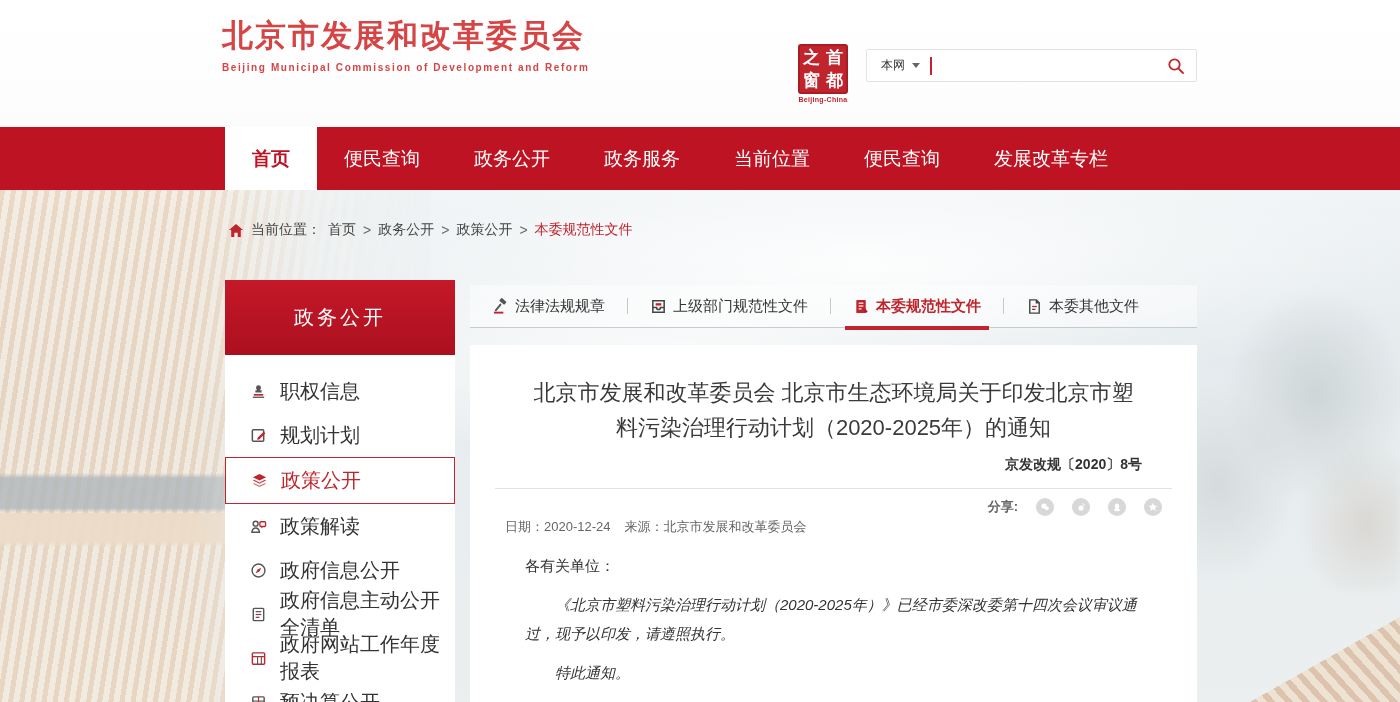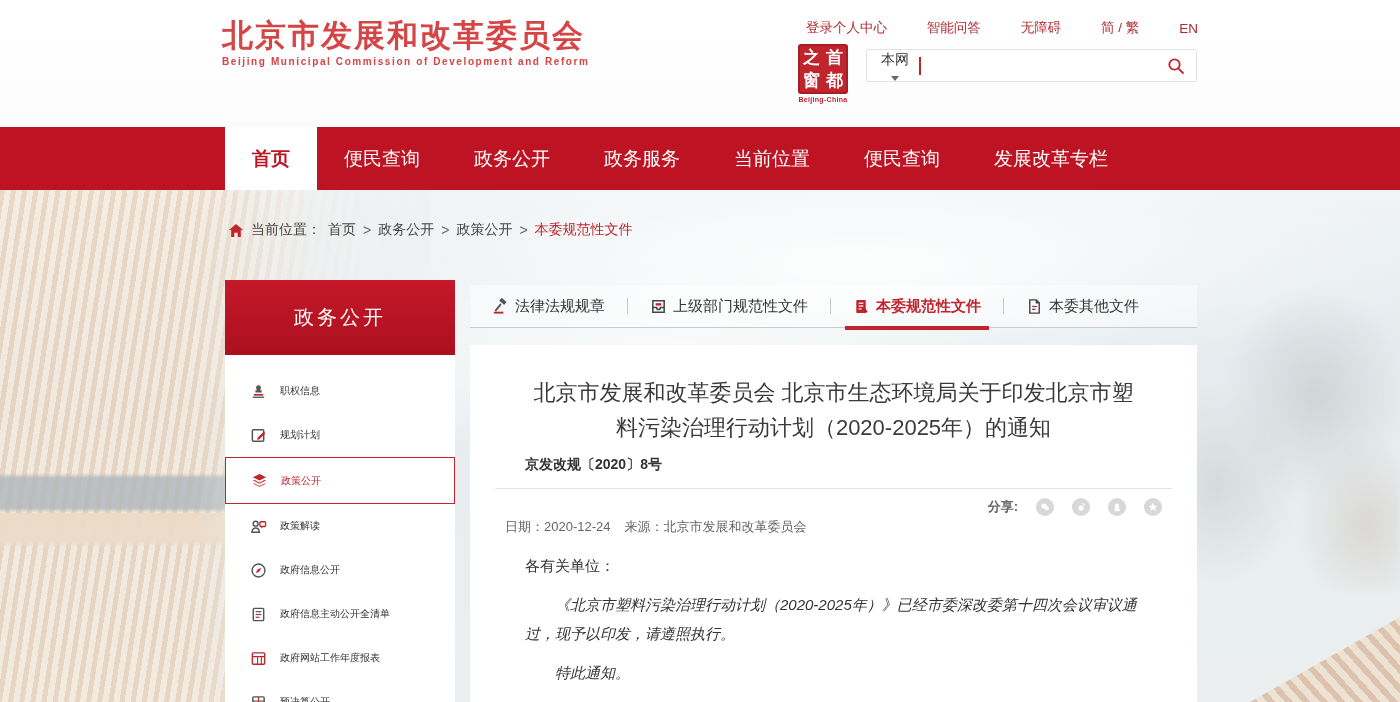--- a/index.html
+++ b/index.html
@@ -27,30 +27,30 @@
       radial-gradient(40% 45% at 70% 35%, rgba(110,130,125,.20), transparent 80%),
       radial-gradient(35% 40% at 35% 65%, rgba(110,130,125,.16), transparent 80%),
       radial-gradient(30% 35% at 88% 78%, rgba(150,120,90,.18), transparent 80%); }
   .bg-roof-corner { position:absolute; right:0; bottom:0; width:150px; height:85px; opacity:.45;
     clip-path:polygon(100% 0, 100% 100%, 0 100%);
     background:repeating-linear-gradient(48deg, rgba(196,118,56,.8) 0 6px, rgba(242,206,160,.8) 6px 13px); }
 
   
   .logo { position:absolute; left:222px; top:16px; }
   .logo-title { font-size:31px; font-weight:700; color:#d64545; letter-spacing:2px; line-height:40px; }
-  .logo-sub { font-size:10px; color:#d64545; letter-spacing:1.6px; font-weight:700; }
+  .logo-sub { font-size:10px; color:#d64545; letter-spacing:1.6px; margin-top:6px; font-weight:700; }
   .utility { position:absolute; top:19px; left:806px; width:392px; display:flex; justify-content:space-between; align-items:center; }
   .utility a { font-size:13.5px; color:#b02a31; text-decoration:none; cursor:pointer; }
   .seal { position:absolute; left:795px; top:44px; width:56px; text-align:center; }
   .seal-box { width:50px; height:50px; margin:0 auto; background:#c0242c; border:2px solid #a81c24; border-radius:3px;
     display:grid; grid-template-columns:1fr 1fr; color:#fff; font-size:17px; font-weight:700; line-height:23px; }
   .seal-caption { font-size:7px; color:#c0242c; margin-top:2px; letter-spacing:.3px; font-weight:700; }
   .searchbar { position:absolute; left:866px; top:49px; width:331px; height:33px; background:#fff;
     border:1px solid #e3e3e3; border-radius:2px; display:flex; align-items:center; }
-  .search-scope { display:flex; align-items:center; gap:7px; padding:0 10px 0 14px; font-size:14px; color:#333; cursor:pointer;flex-direction:column; }
+  .search-scope { display:flex; align-items:center; gap:7px; padding:0 10px 0 14px; font-size:12px; color:#333; cursor:pointer; }
   .caret-down { width:0; height:0; border-left:4px solid transparent; border-right:4px solid transparent; border-top:5px solid #666; }
   .search-cursor { width:2px; height:18px; background:#c0242c; }
   .searchbar input { flex:1; border:none; outline:none; height:100%; font-size:14px; padding:0 8px; background:transparent; }
   .search-btn { width:40px; height:100%; display:flex; align-items:center; justify-content:center; cursor:pointer; background:none; border:none; }
 
   
   .navbar { position:absolute; left:0; top:127px; width:1400px; height:63px; background:#bd1322; }
   .nav-inner { margin-left:225px; display:flex; height:63px; }
   .nav-item { display:flex; align-items:center; padding:0 27px; font-size:19px; color:#fff; cursor:pointer; white-space:nowrap; }
   .nav-item.active { background:#fff; color:#bd1322; font-weight:700; }
@@ -59,36 +59,36 @@
   .breadcrumb { position:absolute; left:228px; top:221px; display:flex; align-items:center; gap:7px; font-size:14px; color:#444; }
   .breadcrumb .sep { color:#666; }
   .breadcrumb a { color:#444; text-decoration:none; cursor:pointer; }
   .breadcrumb a.current { color:#c0242c; }
 
   
   .sidebar { position:absolute; left:225px; top:280px; width:230px; height:430px; background:#fff; }
   .sidebar-header { height:75px; background:linear-gradient(180deg,#c51828,#ab101f); color:#fff; font-size:20px;
     display:flex; align-items:center; justify-content:center; letter-spacing:3px; }
   .sidebar-list { padding:14px 0 0; }
-  .side-item { height:44px; display:flex; align-items:center; gap:13px; padding-left:24px; font-size:10px; color:#333; cursor:pointer;text-align:right; }
+  .side-item { height:44px; display:flex; align-items:center; gap:13px; padding-left:24px; font-size:20px; color:#333; cursor:pointer; }
   .side-item.active { border:1px solid #c0242c; color:#c0242c; height:47px; }
   .side-item .ic { width:18px; height:18px; flex:0 0 18px; display:flex; align-items:center; justify-content:center; }
 
   
   .tabsrow { position:absolute; left:470px; top:285px; width:727px; height:43px; display:flex; align-items:center;
     background:rgba(255,255,255,.45); border-bottom:1px solid #c9ccce; }
   .tab { position:relative; height:100%; display:flex; align-items:center; gap:6px; padding:0 22px; font-size:15px; color:#333; cursor:pointer; white-space:nowrap; }
   .tab.active { color:#c0242c; font-weight:700; }
   .tab.active::after { content:""; position:absolute; left:14px; right:14px; bottom:-3px; height:4px; background:#c0242c; }
   .tab-divider { width:1px; height:16px; background:#c6c9cb; }
 
   
   .card { position:absolute; left:470px; top:345px; width:727px; height:420px; background:#fff; padding:30px 55px 0; }
   .art-title { font-size:22px; font-weight:400; color:#3a3a3a; text-align:center; line-height:35px; }
-  .art-docnum { font-size:14px; color:#333; text-align:left; margin-top:11px; font-weight:700; }
+  .art-docnum { font-size:14px; color:#333; text-align:right; margin-top:11px; font-weight:700; }
   .art-divider { border-top:1px solid #e2e2e2; margin:14px -30px 0; }
   .meta { display:flex; align-items:center; justify-content:space-between; height:36px; margin:0 -20px; }
   .meta-left { font-size:13px; color:#666; display:flex; gap:14px;margin-top:40px; }
   .meta-right { display:flex; align-items:center; gap:18px; font-size:13px; color:#666; font-weight:700; }
   .share-circle { width:18px; height:18px; border-radius:50%; background:#d8d8d8; display:flex; align-items:center; justify-content:center; cursor:pointer; }
   .art-body { margin-top:26px; font-size:15px; color:#333; line-height:29px; }
   .art-body p.indent { text-indent:2em; margin-top:10px;font-style:italic; }
   .art-body .salutation { margin-top:0; }
   .signature { text-align:right; margin-top:11px; padding-right:12px; }
 </style>
@@ -101,27 +101,20 @@
   <div class="bg-clouds"></div>
   <div class="bg-roof-left"></div>
   <div class="bg-trees"></div>
   <div class="bg-roof-corner"></div>
 
   <div class="logo">
     <div class="logo-title">北京市发展和改革委员会</div>
     <div class="logo-sub">Beijing Municipal Commission of Development and Reform</div>
   </div>
 
-  <div class="utility">
-    <a>登录个人中心</a>
-    <a>智能问答</a>
-    <a>无障碍</a>
-    <a>简 / 繁</a>
-    <a>EN</a>
-  </div>
 
   <div class="seal">
     <div class="seal-box">
       <span>之</span>
       <span>首</span>
       <span>窗</span>
       <span>都</span>
     </div>
     <div class="seal-caption">Beijing-China</div>
   </div>

